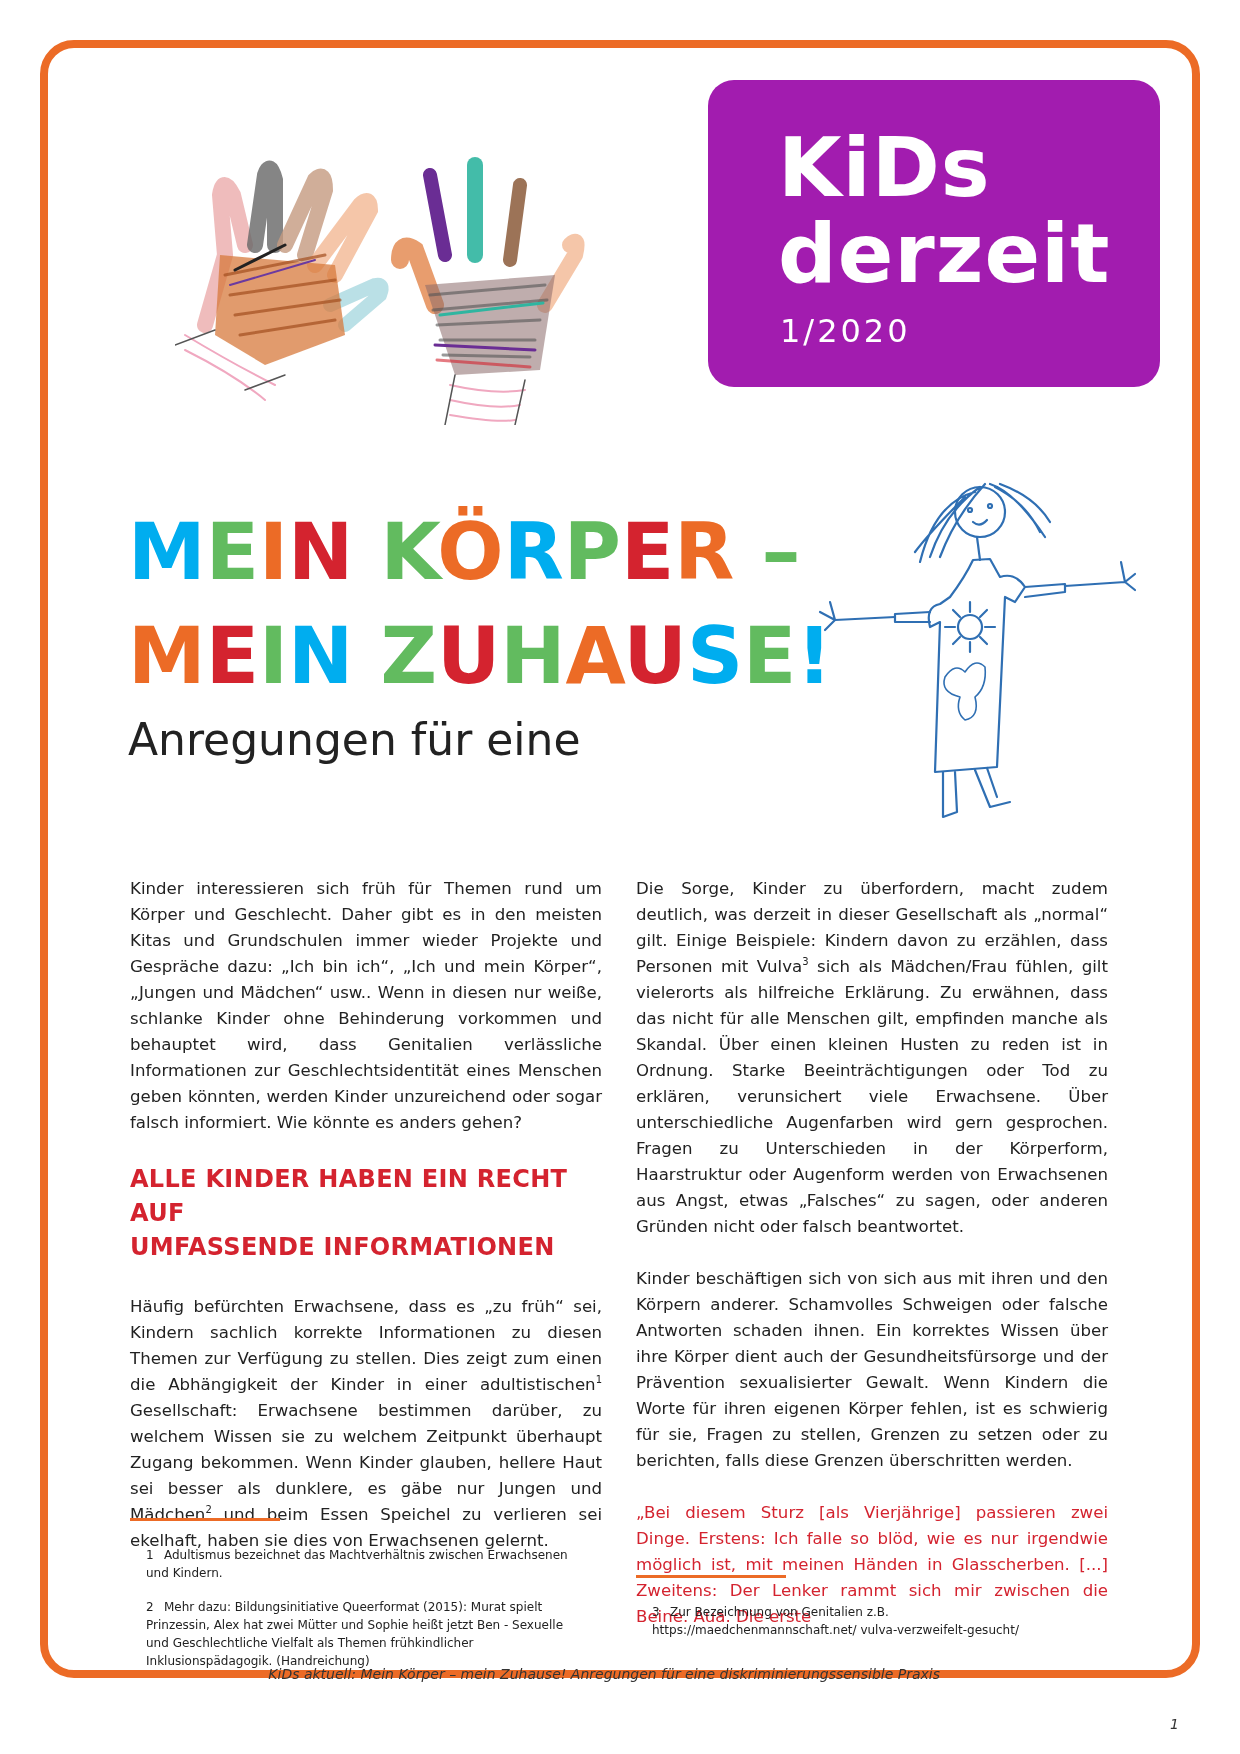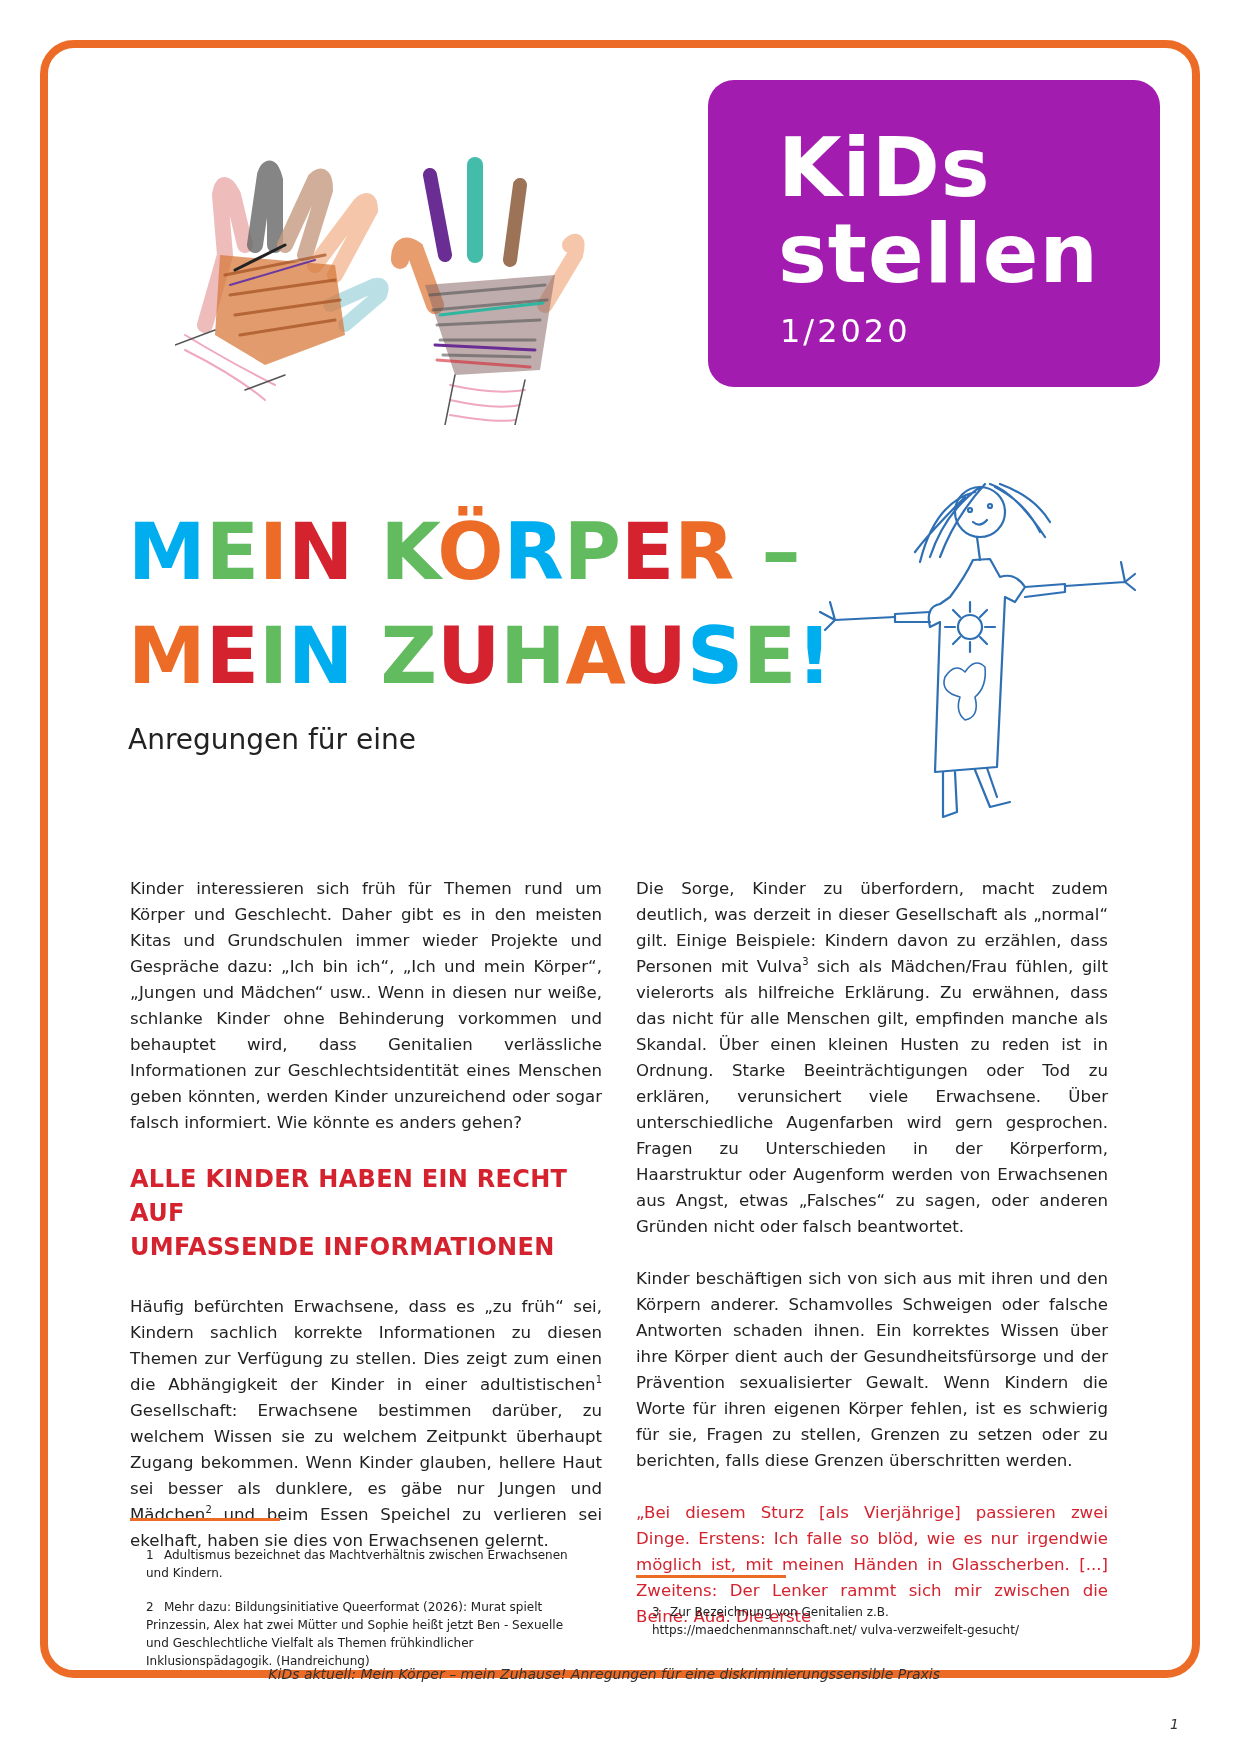--- a/index.html
+++ b/index.html
@@ -11,21 +11,21 @@
   .badge { position: absolute; left: 708px; top: 80px; width: 452px; height: 307px;
            background: #a21caf; border-radius: 26px; }
   .badge-title { position: absolute; left: 70px; top: 45px; color: #fff; font-weight: bold;
                  font-family: "DejaVu Sans", sans-serif; font-size: 82px; line-height: 86px;
                  letter-spacing: 1px; white-space: pre-line; }
   .badge-issue { position: absolute; left: 72px; top: 232px; color: #fff; font-size: 32px;
                  letter-spacing: 3px; font-family: "DejaVu Sans", sans-serif; }
   .headline { position: absolute; left: 128px; top: 500px; font-family: "DejaVu Sans", sans-serif;
               font-weight: bold; font-size: 78px; line-height: 104px; letter-spacing: 0px; }
   .headline .line { display: block; white-space: nowrap; }
-  .subtitle { position: absolute; left: 128px; top: 712px; font-size: 28px; line-height: 56px;
+  .subtitle { position: absolute; left: 128px; top: 712px; font-size: 44px; line-height: 56px;
               color: #222; font-family: "DejaVu Sans", sans-serif; }
   .figure { position: absolute; left: 815px; top: 462px; width: 330px; height: 370px; }
   .col { position: absolute; width: 472px; font-size: 16.6px; line-height: 26px; color: #222;
          text-align: justify; font-family: "DejaVu Sans", sans-serif; }
   .col p { margin: 0 0 26px 0; }
   .col-left { left: 130px; top: 876px; }
   .col-right { left: 636px; top: 876px; }
   .section-heading { color: #d4232f; font-weight: bold; text-align: left; font-size: 24px;
                      line-height: 34px; margin: 4px 0 30px 0 !important; letter-spacing: 0.3px; }
   .quote { color: #d4232f; }
@@ -70,21 +70,21 @@
     <path d="M255 160 L370 150 M258 175 L372 165 M262 190 L365 185 M265 205 L360 205 M268 220 L355 222" stroke="#555" stroke-width="3" opacity="0.6"></path>
     <path d="M260 210 L360 215" stroke="#6a2d94" stroke-width="3"></path>
     <path d="M262 225 L355 232" stroke="#d4232f" stroke-width="3" opacity="0.6"></path>
     <path d="M265 180 L368 168" stroke="#2fb5a0" stroke-width="3"></path>
     <path d="M275 250 Q320 260 350 255 M275 265 Q320 275 345 270 M275 280 Q320 288 340 285" stroke="#f0a8c0" stroke-width="2"></path>
     <path d="M280 240 L270 290 M350 245 L340 290" stroke="#555" stroke-width="1.5"></path>
   </g>
 </svg>
 
 <div class="badge">
-  <div class="badge-title"><span>KiDs</span><br><span>stellen</span></div>
+  <div class="badge-title"><span>KiDs</span><br><span>derzeit</span></div>
   <div class="badge-issue">1/2020</div>
 </div>
 
 <div class="headline">
   <span class="line" id="hl1"><span style="color: rgb(0, 173, 239);">M</span><span style="color: rgb(98, 187, 95);">E</span><span style="color: rgb(236, 107, 38);">I</span><span style="color: rgb(212, 35, 47);">N</span><span style="color: rgb(212, 35, 47); white-space: pre;"> </span><span style="color: rgb(98, 187, 95);">K</span><span style="color: rgb(236, 107, 38);">Ö</span><span style="color: rgb(0, 173, 239);">R</span><span style="color: rgb(98, 187, 95);">P</span><span style="color: rgb(212, 35, 47);">E</span><span style="color: rgb(236, 107, 38);">R</span><span style="color: rgb(212, 35, 47); white-space: pre;"> </span><span style="color: rgb(98, 187, 95);">–</span></span>
   <span class="line" id="hl2"><span style="color: rgb(236, 107, 38);">M</span><span style="color: rgb(212, 35, 47);">E</span><span style="color: rgb(98, 187, 95);">I</span><span style="color: rgb(0, 173, 239);">N</span><span style="color: rgb(212, 35, 47); white-space: pre;"> </span><span style="color: rgb(98, 187, 95);">Z</span><span style="color: rgb(212, 35, 47);">U</span><span style="color: rgb(98, 187, 95);">H</span><span style="color: rgb(236, 107, 38);">A</span><span style="color: rgb(212, 35, 47);">U</span><span style="color: rgb(0, 173, 239);">S</span><span style="color: rgb(98, 187, 95);">E</span><span style="color: rgb(0, 173, 239);">!</span></span>
 </div>
 
 <div class="subtitle">
   <div>Anregungen für eine</div>
@@ -130,21 +130,21 @@
 
 <div class="col col-right">
   <p><span>Die Sorge, Kinder zu überfordern, macht zudem deutlich, was derzeit in dieser Gesellschaft als „normal“ gilt. Einige Beispiele: Kindern davon zu erzählen, dass Personen mit Vulva</span><sup>3</sup><span> sich als Mädchen/Frau fühlen, gilt vielerorts als hilfreiche Erklärung. Zu erwähnen, dass das nicht für alle Menschen gilt, empfinden manche als Skandal. Über einen kleinen Husten zu reden ist in Ordnung. Starke Beeinträchtigungen oder Tod zu erklären, verunsichert viele Erwachsene. Über unterschiedliche Augenfarben wird gern gesprochen. Fragen zu Unterschieden in der Körperform, Haarstruktur oder Augenform werden von Erwachsenen aus Angst, etwas „Falsches“ zu sagen, oder anderen Gründen nicht oder falsch beantwortet.</span></p>
   <p>Kinder beschäftigen sich von sich aus mit ihren und den Körpern anderer. Schamvolles Schweigen oder falsche Antworten schaden ihnen.  Ein korrektes Wissen über ihre Körper dient auch der Gesundheitsfürsorge und der Prävention sexualisierter Gewalt. Wenn Kindern die Worte für ihren eigenen Körper fehlen, ist es schwierig für sie, Fragen zu stellen, Grenzen zu setzen oder zu berichten, falls diese Grenzen überschritten werden.</p>
   <p class="quote">„Bei diesem Sturz [als Vierjährige] passieren zwei Dinge. Erstens: Ich falle so blöd, wie es nur irgendwie möglich ist, mit meinen Händen in Glasscherben. [...] Zweitens: Der Lenker rammt sich mir zwischen die Beine. Aua. Die erste</p>
 </div>
 
 <div class="fn-rule" style="left:130px; top:1518px;"></div>
 <div class="fn" style="left:130px; top:1530px;">
   <p><span class="num">1</span><span>Adultismus bezeichnet das Machtverhältnis zwischen Erwachsenen und Kindern.</span></p>
-  <p><span class="num">2</span><span>Mehr dazu: Bildungsinitiative Queerformat (2026): Murat spielt Prinzessin, Alex hat zwei Mütter und Sophie heißt jetzt Ben - Sexuelle und Geschlechtliche Vielfalt als Themen frühkindlicher Inklusionspädagogik. (Handreichung)</span></p>
+  <p><span class="num">2</span><span>Mehr dazu: Bildungsinitiative Queerformat (2015): Murat spielt Prinzessin, Alex hat zwei Mütter und Sophie heißt jetzt Ben - Sexuelle und Geschlechtliche Vielfalt als Themen frühkindlicher Inklusionspädagogik. (Handreichung)</span></p>
 </div>
 
 <div class="fn-rule" style="left:636px; top:1575px;"></div>
 <div class="fn" style="left:636px; top:1587px;">
   <p><span class="num">3</span><span>Zur Bezeichnung von Genitalien z.B. https://maedchenmannschaft.net/ vulva-verzweifelt-gesucht/</span></p>
 </div>
 
 <div class="footer">KiDs aktuell: Mein Körper – mein Zuhause! Anregungen für eine diskriminierungssensible Praxis</div>
 <div class="page-num">1</div>
 

